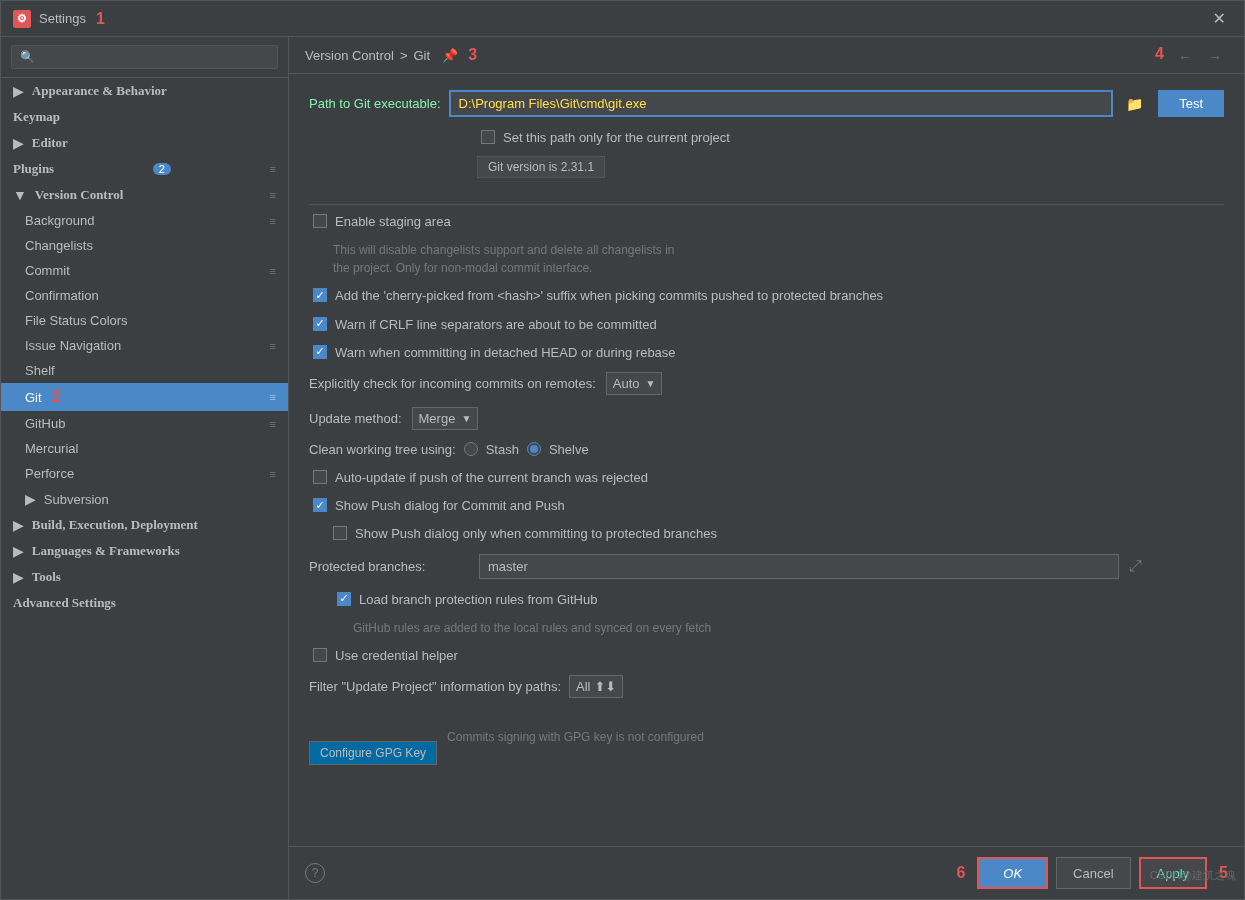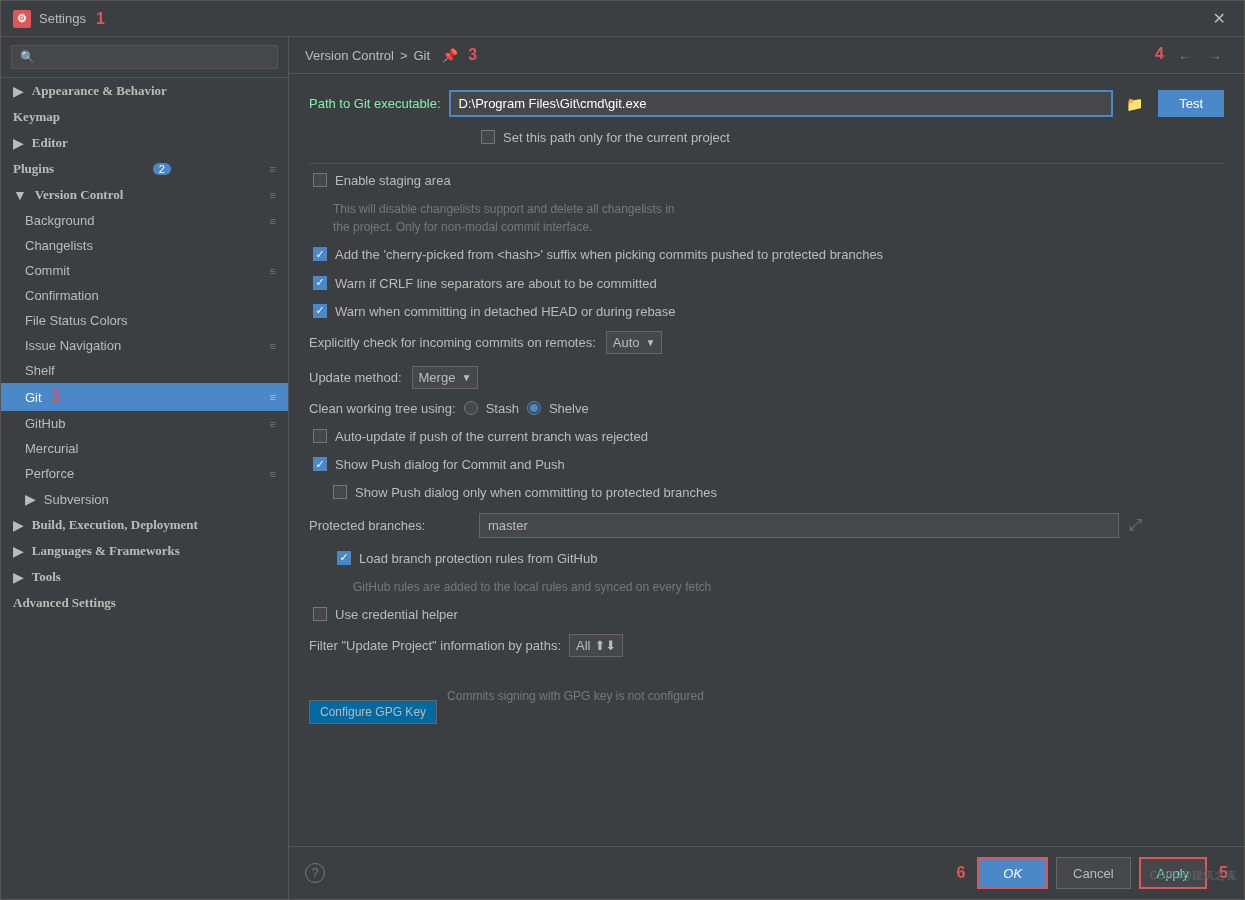--- a/index.html
+++ b/index.html
@@ -36,21 +36,21 @@
     .nav-arrows { display: flex; gap: 4px; }
     .nav-arrow { color: #777; padding: 2px 6px; cursor: pointer; font-size: 14px; }
     
     .settings-content { flex: 1; overflow-y: auto; padding: 16px 20px; }
     
     .form-row { margin-bottom: 12px; display: flex; align-items: center; gap: 10px; }
     .form-label { color: #bbb; font-size: 13px; white-space: nowrap; min-width: 160px; }
     
     .git-path-row { display: flex; align-items: center; gap: 8px; margin-bottom: 12px; }
     .git-path-label { color: #86efac; font-size: 13px; white-space: nowrap; }
-    .git-path-input { flex: 1; background: #45474a; border: 2px solid #4a88c7; color: #ffffff; padding: 4px 8px; font-size: 13px; outline: none; }
+    .git-path-input { flex: 1; background: #45474a; border: 2px solid #4a88c7; color: #fde047; padding: 4px 8px; font-size: 13px; outline: none; }
     .git-path-folder { color: #777; cursor: pointer; padding: 3px 6px; font-size: 14px; }
     .test-button { background: #4a88c7; border: 1px solid #4a88c7; color: white; padding: 5px 20px; cursor: pointer; font-size: 13px; white-space: nowrap; }
     
     .checkbox-row { display: flex; align-items: flex-start; gap: 8px; margin-bottom: 10px; padding-left: 4px; }
     .checkbox-row.indent { padding-left: 24px; }
     .cb { width: 14px; height: 14px; border: 1px solid #777; background: #45474a; flex-shrink: 0; margin-top: 1px; display: flex; align-items: center; justify-content: center; cursor: pointer; }
     .cb.checked { background: #4a88c7; border-color: #4a88c7; }
     .cb.checked::after { content: '✓'; color: white; font-size: 11px; }
     .cb-label { color: #bbb; font-size: 13px; line-height: 1.4; }
     
@@ -242,25 +242,28 @@
 
       <div class="settings-content">
 
         <div class="git-path-row">
           <span class="git-path-label">Path to Git executable:</span>
           <input class="git-path-input" type="text" value="D:\Program Files\Git\cmd\git.exe" style="">
           <span class="git-path-folder">📁</span>
           <button class="test-button">Test</button>
         </div>
 
-        <div class="checkbox-row" style="margin-left:168px;margin-bottom:16px;">
+        <div class="checkbox-row" style="margin-left:168px;margin-bottom:9px;">
           <div class="cb"></div>
           <span class="cb-label">Set this path only for the current project</span>
         </div>
 
+        <div style="margin-left:168px;margin-bottom:14px;">
+          <span class="version-badge">Git version is 2.31.1</span>
+        </div>
 
         <div class="divider"></div>
 
         <div class="checkbox-row" style="margin-top:8px;">
           <div class="cb"></div>
           <span class="cb-label">Enable staging area</span>
         </div>
         <div class="info-text">
           This will disable changelists support and delete all changelists in<br>the project. Only for non-modal commit interface.
         </div>

